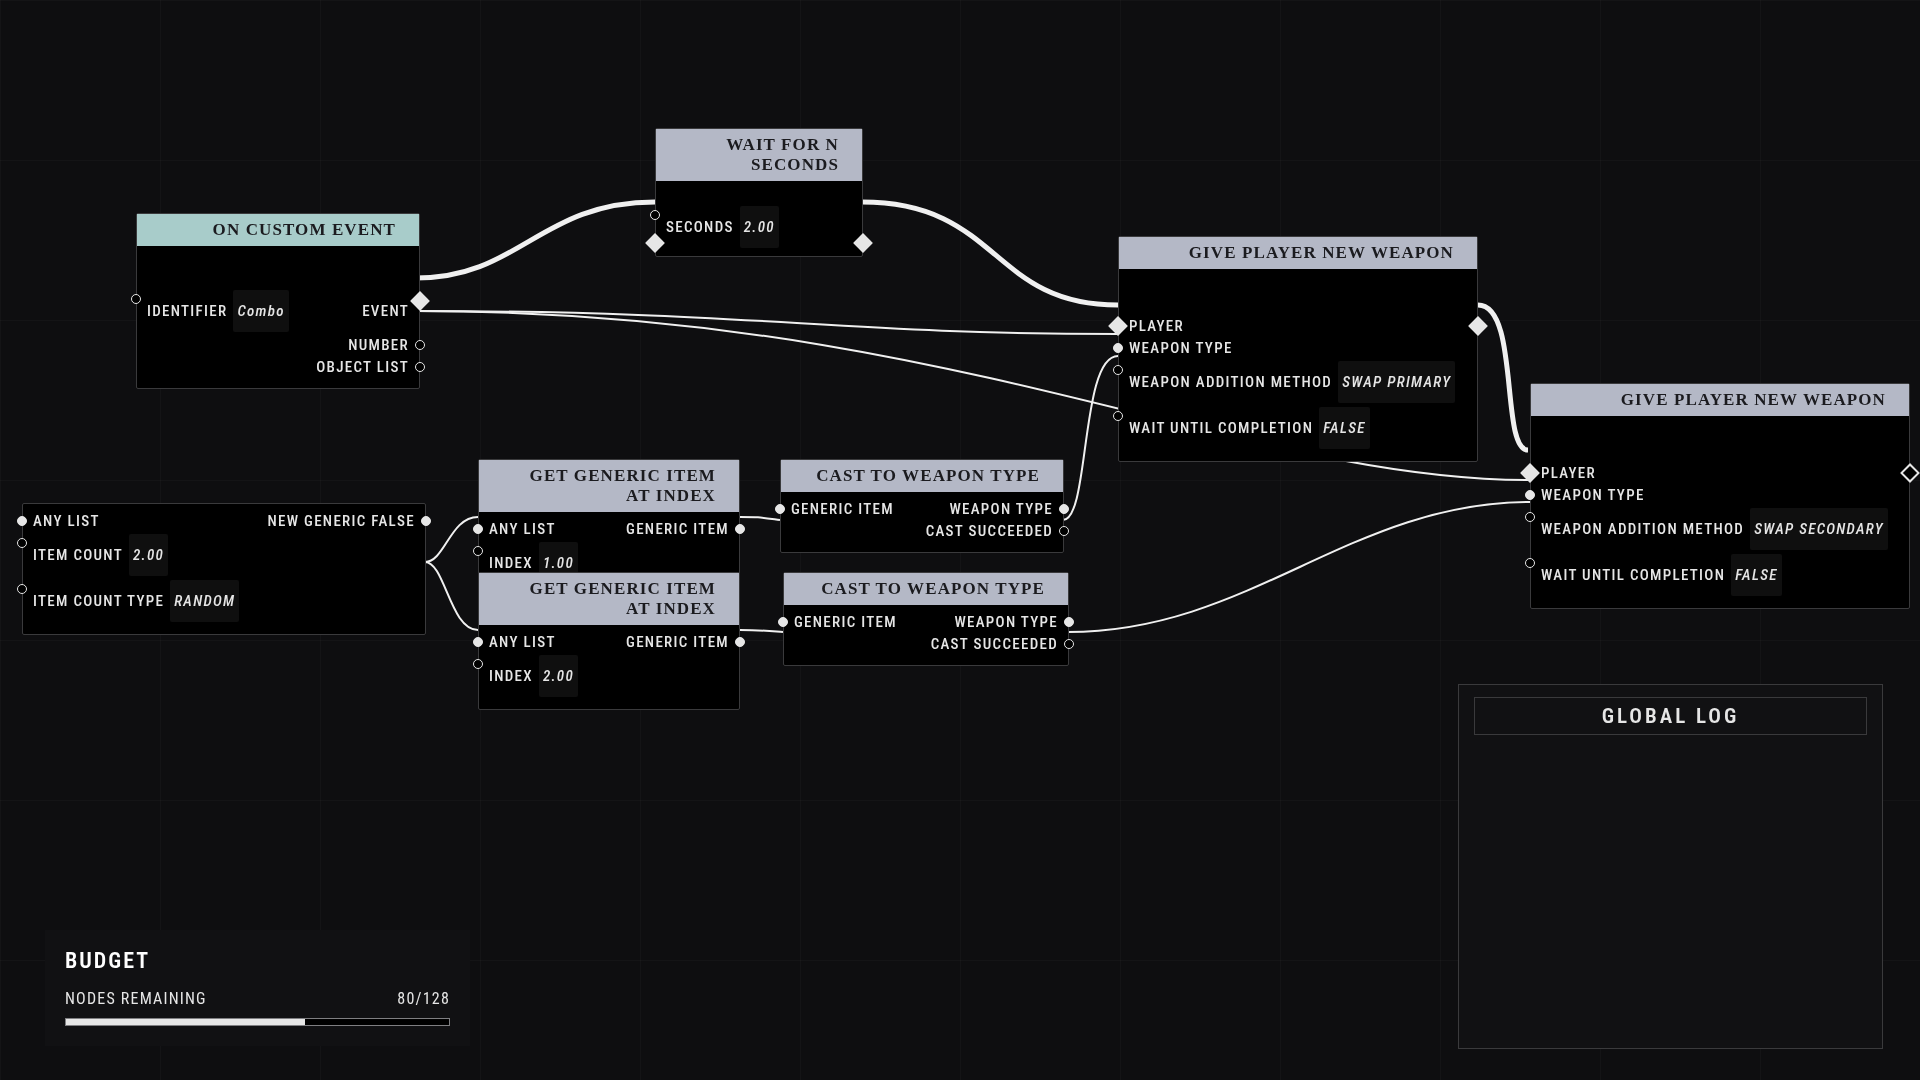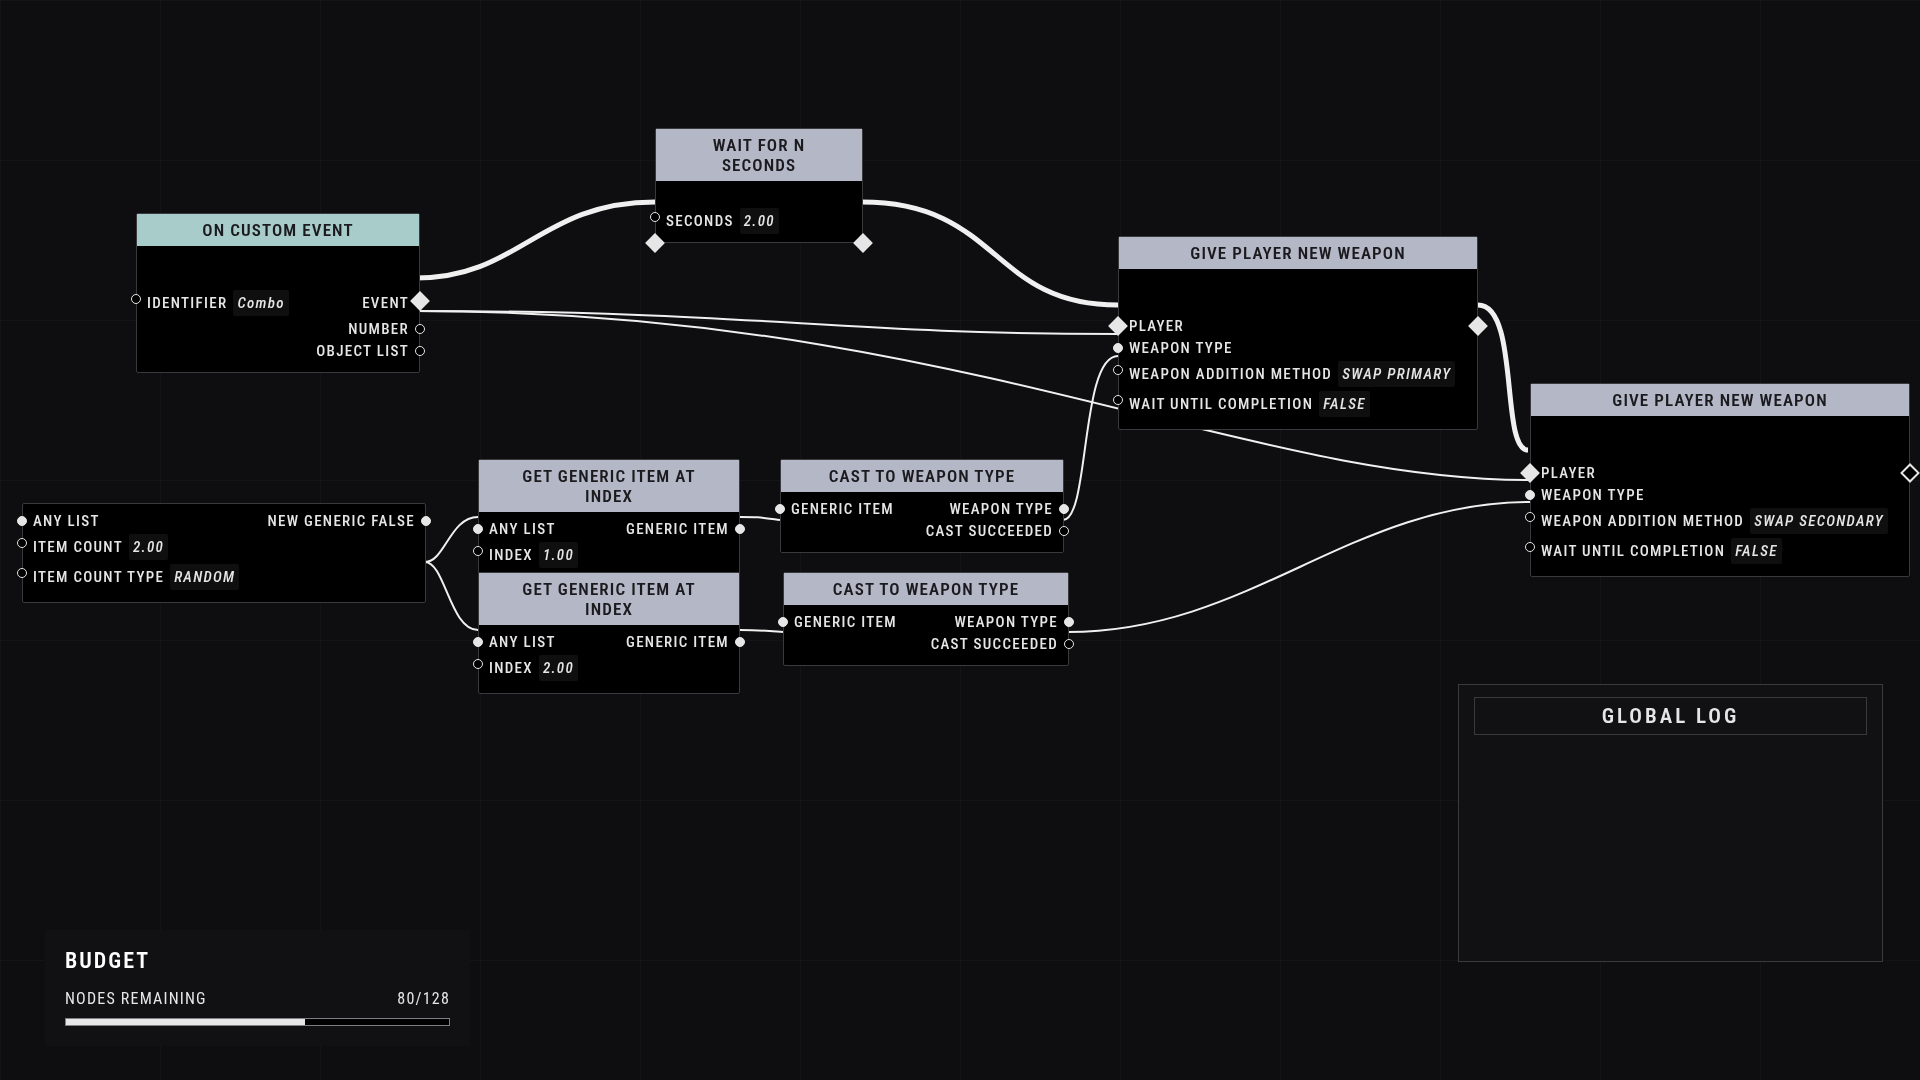--- a/index.html
+++ b/index.html
@@ -27,39 +27,40 @@
     background:#000;
     border:1px solid #3a3a3c;
     border-radius:2px;
   }
   .node .title {
     background:#b4b8c6;
     color:#1b1b1f;
     font-weight:600;
     font-size:17px;
     letter-spacing:1.1px;
-    text-align:center;
+    text-align:right;
     padding:6px 23px;
     font-stretch: condensed;
+    font-family: Liberation Serif, serif;
   }
   .node.event .title { background:#a8ccca; }
   .node .body { padding:6px 0 10px 0; position:relative; }
   .row {
     display:flex; align-items:center; justify-content:space-between;
     font-size:15px; letter-spacing:1.3px; font-weight:500;
     font-stretch: condensed;
     padding:2px 10px;
     min-height:22px;
     position:relative;
   }
   .row .left, .row .right { display:flex; align-items:center; gap:6px; }
   .row .lbl { color:#e6e6e6; white-space:nowrap; font-size:15px; }
   .row .val {
     font-style:italic; color:#e6e6e6; font-size:15px;
-    padding:4px 4px;
+    padding:12px 4px;
     background: rgba(255,255,255,0.06);
     border-radius:2px;
   }
   .port { position:absolute; width:10px; height:10px; border:1.5px solid #e6e6e6; background:#000; border-radius:50%; }
   .port.in { left:-6px; }
   .port.out { right:-6px; }
   .port.filled { background:#e6e6e6; }
 
   .flowport { position:absolute; width:14px; height:14px; transform:rotate(45deg); background:#e6e6e6; }
   .flowport.in { left:-8px; }
@@ -169,21 +170,21 @@
       <div class="right">
             <span class="lbl">OBJECT LIST</span>
           </div>
       <span class="port out" style="top:6px;"></span>
     </div>
   </div>
 </div>
 
 <div class="node" style="left:655px; top:128px; width:208px;">
   <div class="title">WAIT FOR N SECONDS</div>
-  <div class="body" style="height:61px;text-align:center;">
+  <div class="body" style="height:75px;text-align:center;">
     <div class="flowport in" style="top:55px;"></div>
     <div class="flowport out" style="top:55px;"></div>
     <div class="row" style="position:absolute; bottom:6px; left:0; right:0;">
       <span class="port in" style="top:6px;"></span>
       <div class="left">
         <span class="lbl">SECONDS</span>
         <span class="val">2.00</span>
       </div>
     </div>
   </div>
@@ -382,17 +383,17 @@
   <h3>BUDGET</h3>
   <div class="line">
     <span>NODES REMAINING</span>
     <span>80/128</span>
   </div>
   <div class="bar">
     <div class="fill" style="width:62.5%"></div>
   </div>
 </div>
 
-<div class="log" style="left:1458px; top:684px; width:425px; height:278px;">
+<div class="log" style="left:1458px; top:684px; width:425px; height:365px;">
   <div class="lh">GLOBAL LOG</div>
 </div>
 
 </div>
 
 </body></html>

